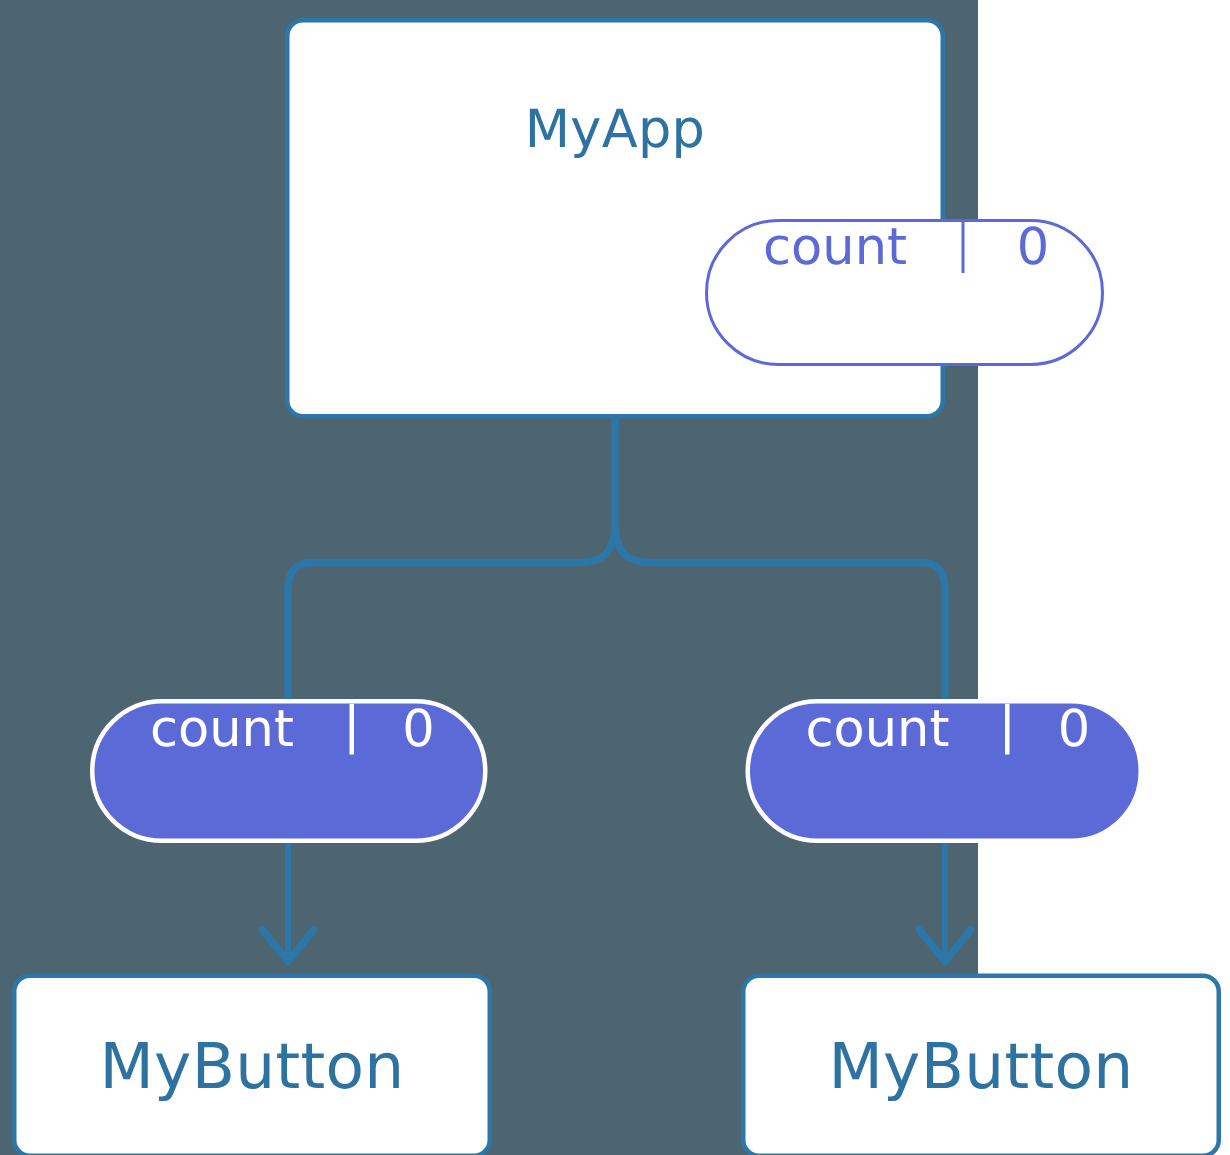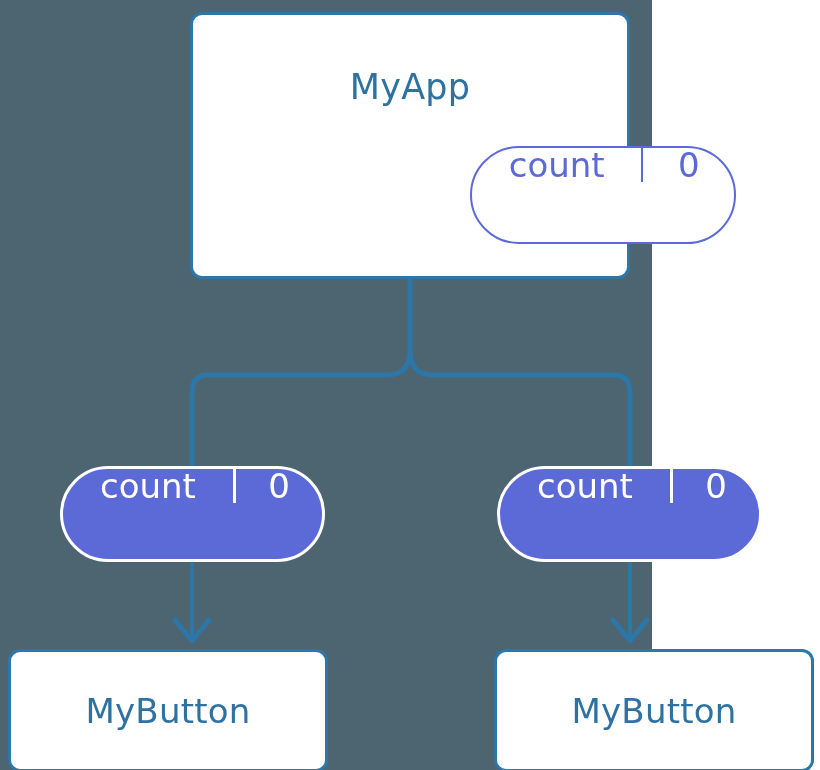--- a/index.html
+++ b/index.html
@@ -57,21 +57,21 @@
   .button-box {
     width: 320px;
     height: 123px;
     top: 649px;
     display: flex;
     align-items: center;
     justify-content: center;
   }
   #button-left  { left: 8px; }
   #button-right { left: 494px; }
-  .button-box .component-title { font-size: 34px; }
+  .button-box .component-title { font-size: 42px; }
 
   
   .state-pill {
     position: absolute;
     display: flex;
     align-items: flex-start;
     border-radius: 999px;
     box-sizing: border-box;
     overflow: hidden;
   }

